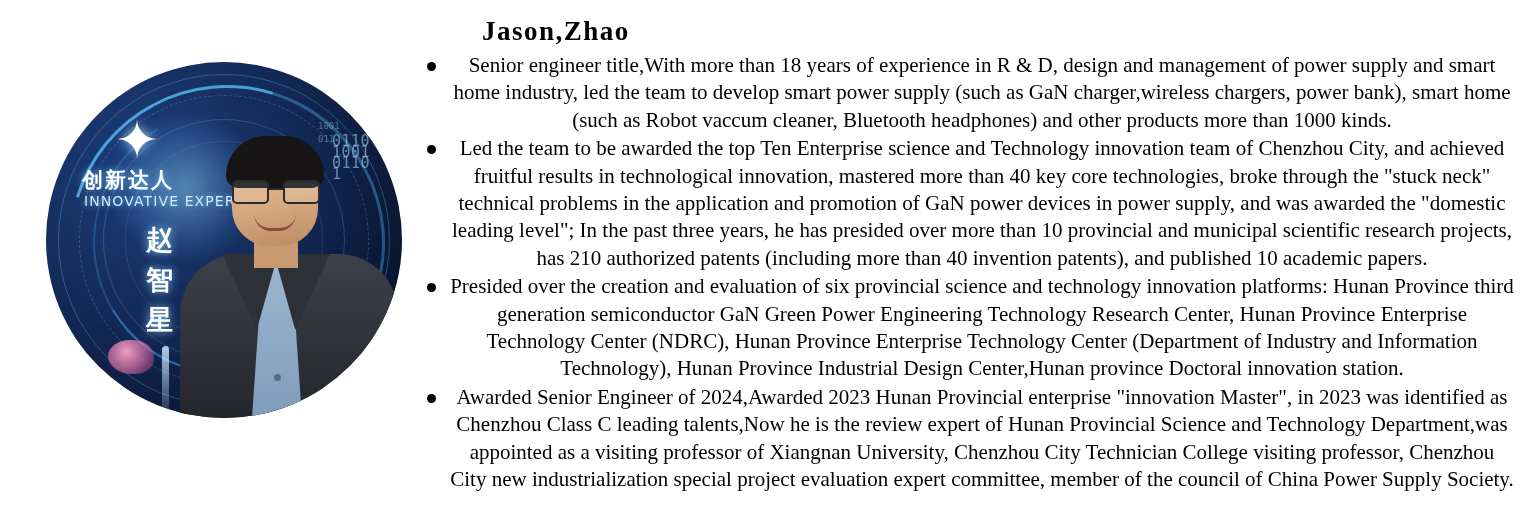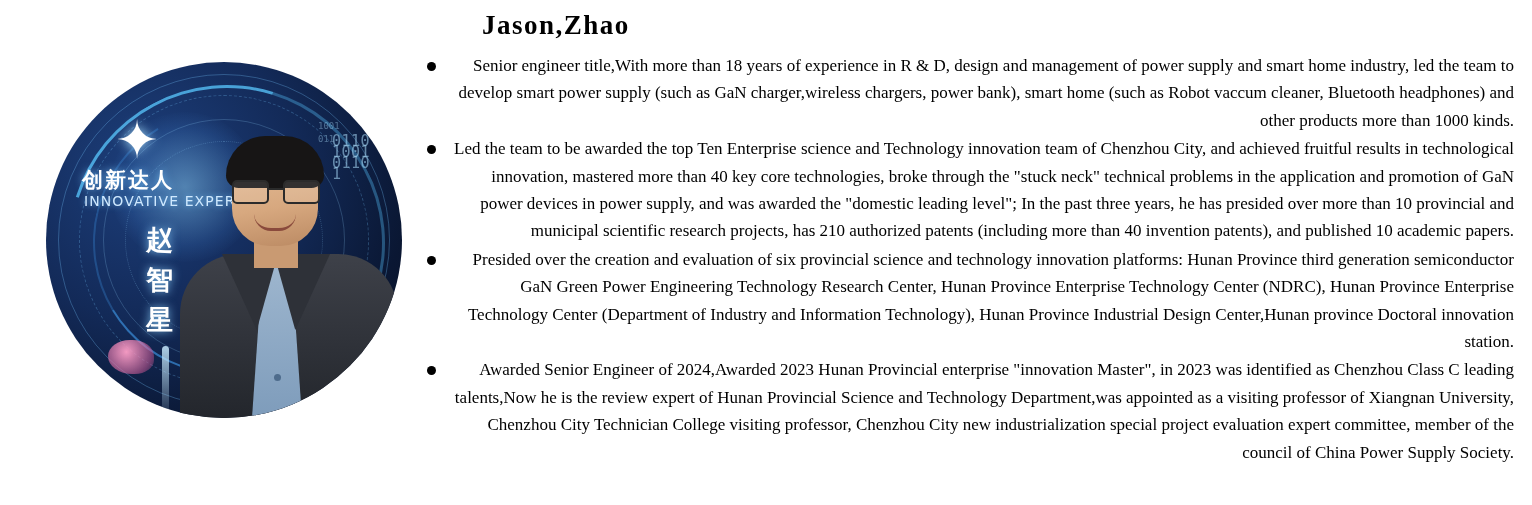--- a/index.html
+++ b/index.html
@@ -276,21 +276,21 @@
     left: 418px;
     top: 0;
     width: 1096px;
     height: 505px;
   }
   .header {
     position: relative;
     height: 52px;
     padding-left: 64px;
     display: flex;
-    align-items: flex-start;
+    align-items: center;
   }
   .person-name {
     font-family: "Liberation Serif", serif;
     font-size: 27px;
     font-weight: bold;
     letter-spacing: 1.5px;
     color: #000000;
     margin-top: 10px;
   }
   .role-wrap {
@@ -315,24 +315,24 @@
   .bullets {
     margin: 0;
     padding: 0;
     list-style: none;
   }
   .bullet-item {
     position: relative;
     padding-left: 32px;
     margin-bottom: 1px;
     font-family: "Liberation Serif", serif;
-    font-size: 17px;
+    font-size: 21px;
     line-height: 27.4px;
     color: #000000;
-    text-align: right;
+    text-align: center;
   }
   .bullet-item::before {
     content: "";
     position: absolute;
     left: 9px;
     top: 10px;
     width: 9px;
     height: 9px;
     border-radius: 50%;
     background: #000000;

